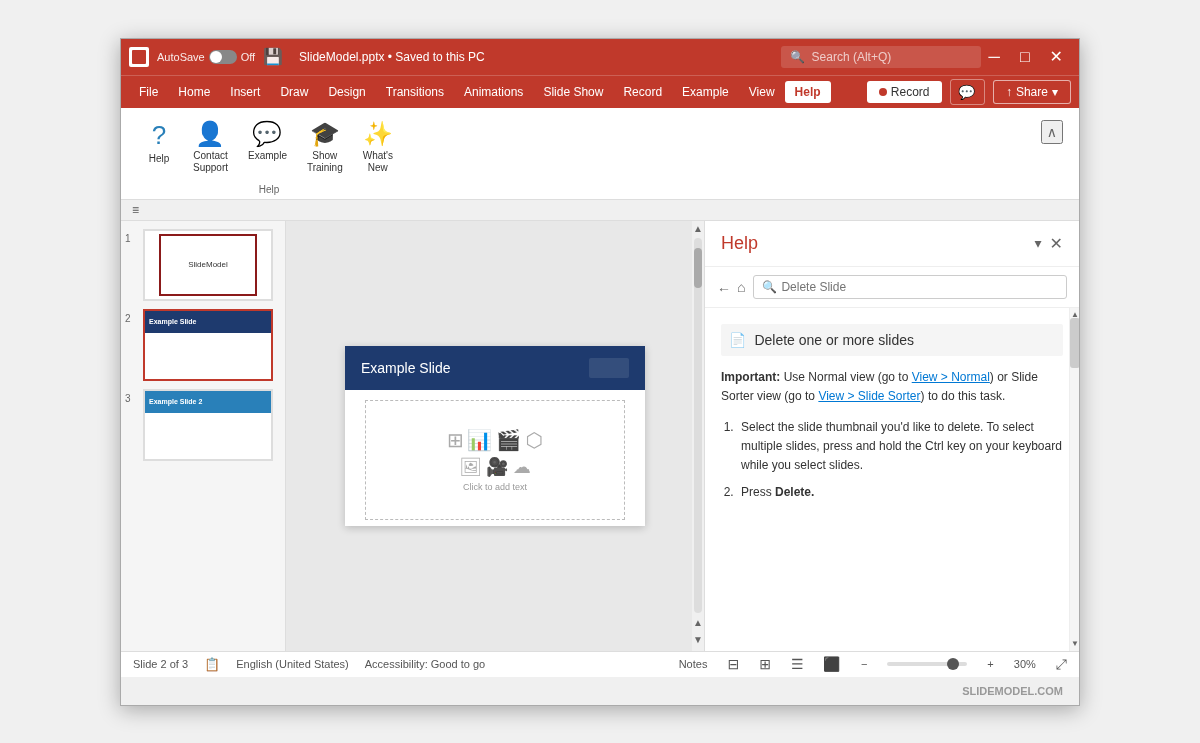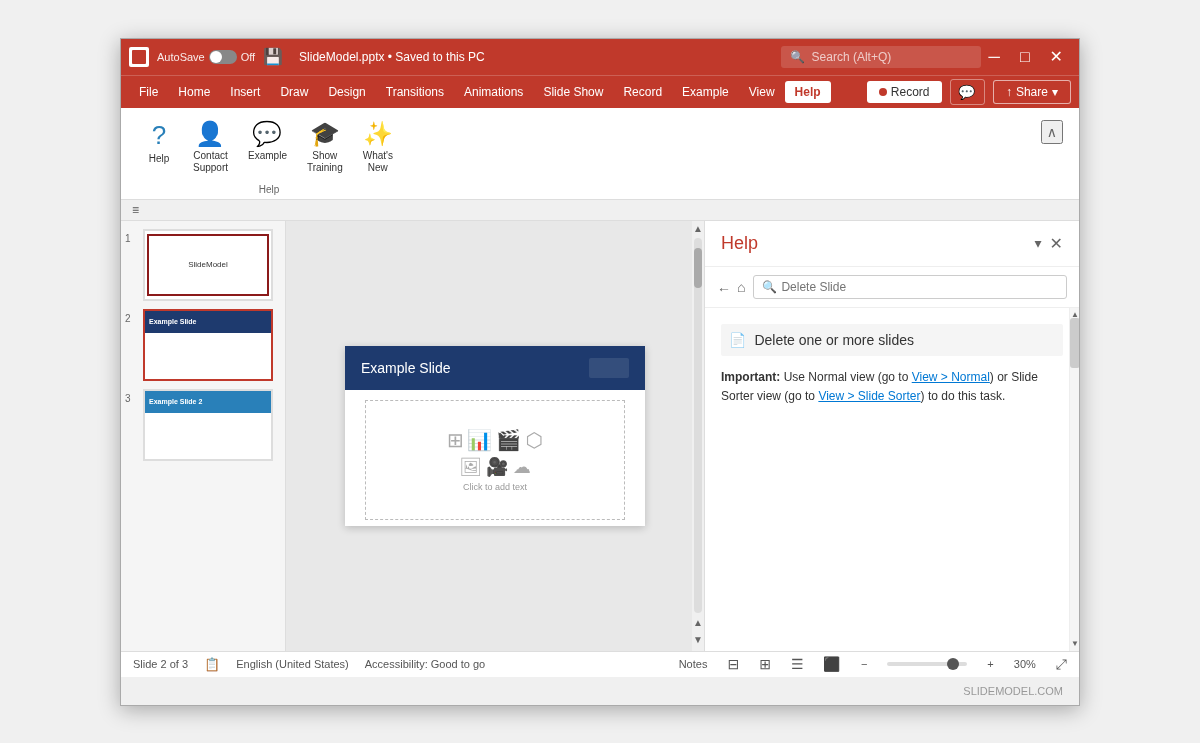--- a/index.html
+++ b/index.html
@@ -97,25 +97,25 @@
     .help-list li::before { content: none; }
     
     
     .status-bar { background: #fff; border-top: 1px solid #ddd; padding: 4px 12px; display: flex; align-items: center; gap: 16px; font-size: 11px; color: #555; }
     .status-right { margin-left: auto; display: flex; align-items: center; gap: 20px; }
     .zoom-slider { width: 80px; height: 4px; background: #ddd; border-radius: 2px; position: relative; cursor: pointer; }
     .zoom-thumb { width: 12px; height: 12px; background: #555; border-radius: 50%; position: absolute; top: -4px; right: 8px; }
     .status-icon { font-size: 14px; color: #555; cursor: pointer; }
     
     
-    .brand { text-align: right; padding: 8px 16px; font-size: 11px; color: #999; background: #f0f0f0; }
+    .brand { text-align: right; padding: 8px 16px; font-size: 11px; color: #999; background: #f0f0f0; font-weight: bold; }
 
     
     .slide1-content { display: flex; flex-direction: column; align-items: center; justify-content: center; width: 100%; height: 100%; }
-    .slide1-border { border: 2px solid #8b1a1a; width: 122px; height: 62px; display: flex; align-items: center; justify-content: center; }
+    .slide1-border { border: 2px solid #8b1a1a; width: 98px; height: 62px; display: flex; align-items: center; justify-content: center; }
     
     .slide2-full { display: flex; flex-direction: column; width: 100%; height: 100%; }
     .slide2-top { background: #1e3a6e; height: 22px; display: flex; align-items: center; padding: 2px 4px; }
     .slide2-top-text { color: white; font-size: 7px; font-weight: bold; }
     .slide2-bottom { flex: 1; background: white; }
     
     .slide3-full { display: flex; flex-direction: column; width: 100%; height: 100%; }
     .slide3-top { background: #2980b9; height: 22px; display: flex; align-items: center; padding: 2px 4px; }
     .slide3-top-text { color: white; font-size: 7px; font-weight: bold; }
     .slide3-bottom { flex: 1; background: white; }
@@ -314,20 +314,24 @@
         </div>
       </div>
       <div class="help-content">
         <div class="help-section-title">
           <span class="doc-icon">📄</span>
           <span>Delete one or more slides</span>
         </div>
         <div class="help-text">
           <p><strong>Important:</strong> Use Normal view (go to <span class="link">View &gt; Normal</span>) or Slide Sorter view (go to <span class="link">View &gt; Slide Sorter</span>) to do this task.</p>
         </div>
+        <ol class="help-list" style="margin-left:16px; list-style: decimal;">
+          <li style="list-style:decimal;">Select the slide thumbnail you'd like to delete. To select multiple slides, press and hold the Ctrl key on your keyboard while you select slides.</li>
+          <li style="list-style:decimal;">Press <strong>Delete.</strong></li>
+        </ol>
 
         <div style="position:absolute; right:0; top:0; bottom:0; width:10px; background:#f5f5f5; border-left:1px solid #eee;">
           <div style="width:10px; height:50px; background:#ccc; border-radius:3px; position:absolute; top:10px;"></div>
           <div style="position:absolute; top:0; width:10px; height:14px; display:flex; align-items:center; justify-content:center; font-size:8px; color:#666;">▲</div>
           <div style="position:absolute; bottom:0; width:10px; height:14px; display:flex; align-items:center; justify-content:center; font-size:8px; color:#666;">▼</div>
         </div>
       </div>
     </div>
   </div>
 

